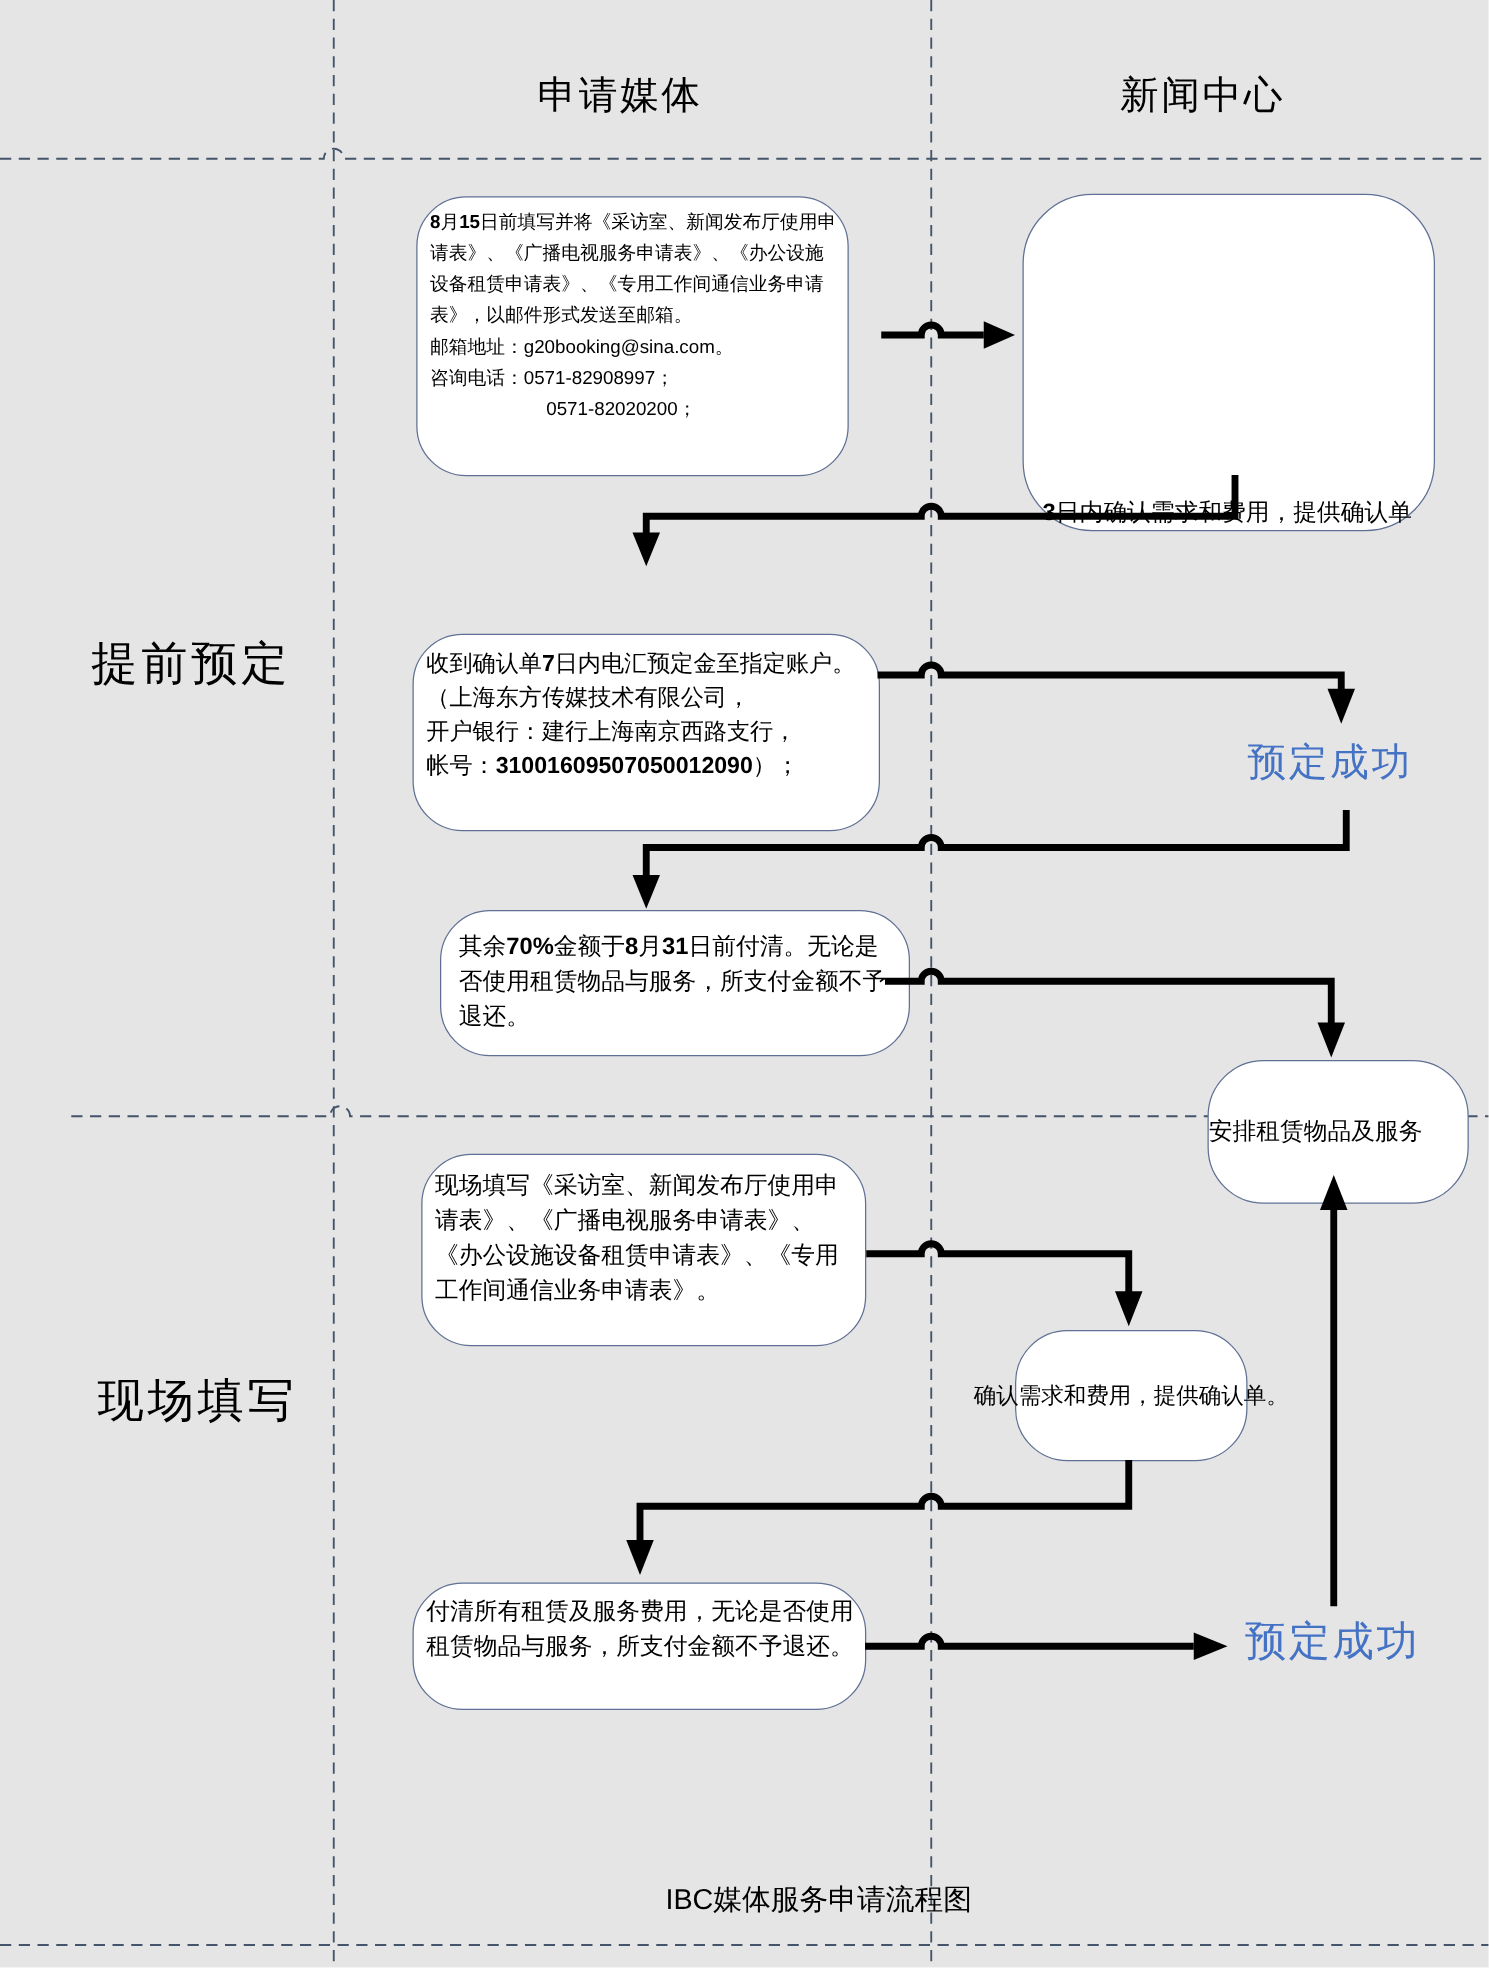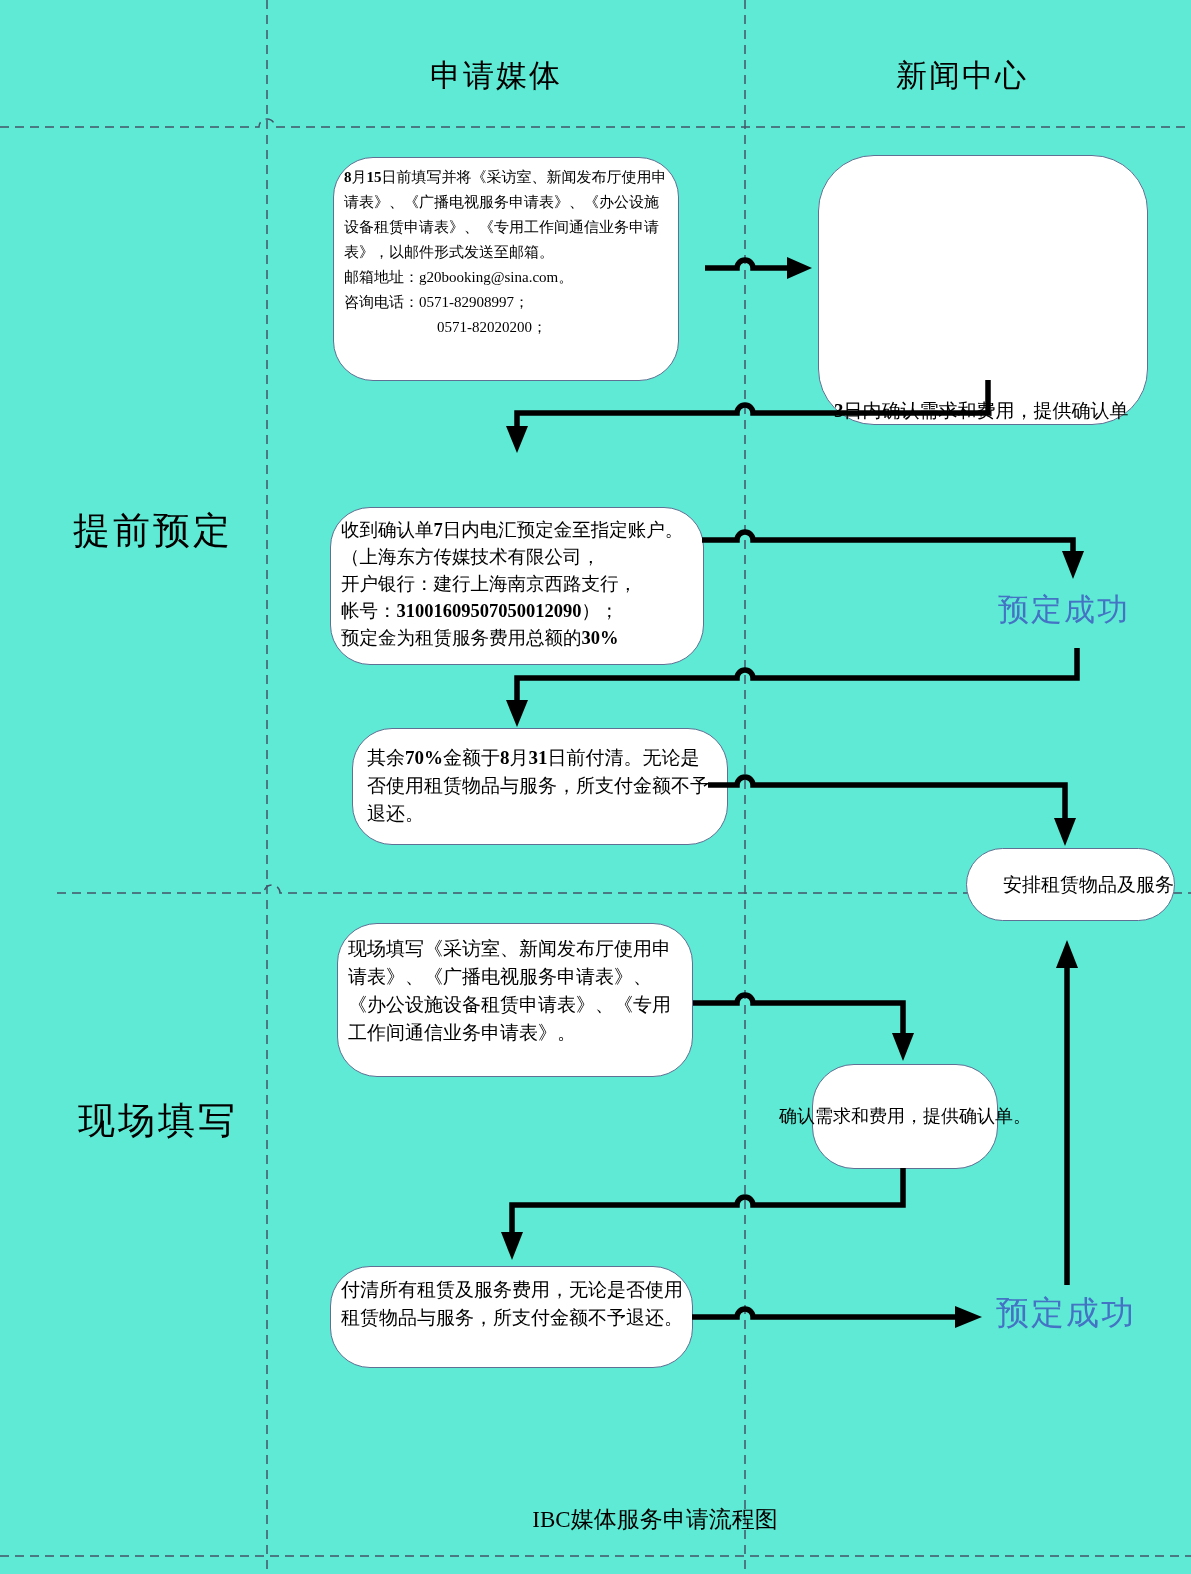--- a/index.html
+++ b/index.html
@@ -1,38 +1,38 @@
 <!DOCTYPE html>
 <html><head>
 <meta charset="utf-8">
 <style>
   html,body{margin:0;padding:0;background:#fff;}
   .canvas{
-    position:relative;width:1191px;height:1574px;background:#5eead4;overflow:hidden;
-    font-family:Liberation Serif, serif;color:#000;
+    position:relative;width:1191px;height:1574px;background:#e5e5e5;overflow:hidden;
+    font-family:Liberation Sans, sans-serif;color:#000;
   }
   svg.layer{position:absolute;left:0;top:0;}
   #dashed-layer{z-index:1;}
   #connector-layer{z-index:3;pointer-events:none;}
   .box{
     position:absolute;background:#fff;border:1.4px solid #5f7094;
     box-sizing:border-box;z-index:2;font-size:19px;line-height:26px;
   }
   .bn{font-weight:bold;}
   .hdr{position:absolute;z-index:2;font-size:31px;letter-spacing:2px;transform:translateX(-50%);white-space:nowrap;}
   .lane-label{position:absolute;z-index:2;font-size:37px;letter-spacing:3px;transform:translateX(-50%);white-space:nowrap;}
   .success{position:absolute;z-index:2;font-size:32px;letter-spacing:2px;color:#4472c4;transform:translateX(-50%);white-space:nowrap;}
   .diagram-title{position:absolute;z-index:2;font-size:23px;transform:translateX(-50%);white-space:nowrap;}
   .nowrap{white-space:nowrap;}
 
   #box-apply{left:333px;top:157px;width:346px;height:224px;border-radius:40px;padding:7px 8px 0 10px;font-size:15px;line-height:25px;}
   #box-confirm3d{left:818px;top:155px;width:330px;height:270px;border-radius:56px;display:flex;align-items:flex-end;padding-left:15px;}
   #box-deposit{left:330px;top:472px;width:374px;height:158px;border-radius:40px;padding:9px 4px 0 10px;font-size:18.5px;line-height:27px;margin-top:35px;}
   #box-balance{left:333px;top:728px;width:376px;height:117px;border-radius:40px;padding:15px 10px 0 14px;line-height:28px;margin-left:19px;}
-  #box-arrange{left:966px;top:848px;width:209px;height:73px;border-radius:45px;display:flex;align-items:center;justify-content:flex-end;}
+  #box-arrange{left:966px;top:848px;width:209px;height:115px;border-radius:45px;display:flex;align-items:center;justify-content:flex-start;}
   #box-fill{left:337px;top:923px;width:356px;height:154px;border-radius:40px;padding:11px 6px 0 10px;line-height:28px;}
   #box-confirm-onsite{left:812px;top:1064px;width:186px;height:105px;border-radius:42px;display:flex;flex-direction:row;align-items:center;justify-content:center;font-size:18px;line-height:27px;text-align:center;}
   #box-pay{left:330px;top:1266px;width:363px;height:102px;border-radius:40px;padding:9px 8px 0 10px;line-height:28px;}
   #apply-phone2{padding-left:93px;}
 </style>
 </head>
 <body>
 
 <div class="canvas">
 
@@ -61,21 +61,20 @@
 
   <div class="box" id="box-confirm3d">
     <div class="nowrap"><span class="bn">3</span><span>日内确认需求和费用，提供确认单</span></div>
   </div>
 
   <div class="box" id="box-deposit">
     <div class="nowrap"><span>收到确认单</span><span class="bn">7</span><span>日内电汇预定金至指定账户。</span></div>
     <div class="nowrap">（上海东方传媒技术有限公司，</div>
     <div class="nowrap">开户银行：建行上海南京西路支行，</div>
     <div class="nowrap"><span>帐号：</span><span class="bn">31001609507050012090</span><span>）；</span></div>
-    <div class="nowrap"><span>预定金为租赁服务费用总额的</span><span class="bn">30%</span></div>
   </div>
 
   <div class="box" id="box-balance">
     <span>其余</span><span class="bn">70%</span><span>金额于</span><span class="bn">8</span><span>月</span><span class="bn">31</span><span>日前付清。无论是否使用租赁物品与服务，所支付金额不予退还。</span>
   </div>
 
   <div class="box" id="box-arrange">
     <div class="nowrap">安排租赁物品及服务</div>
   </div>
 

